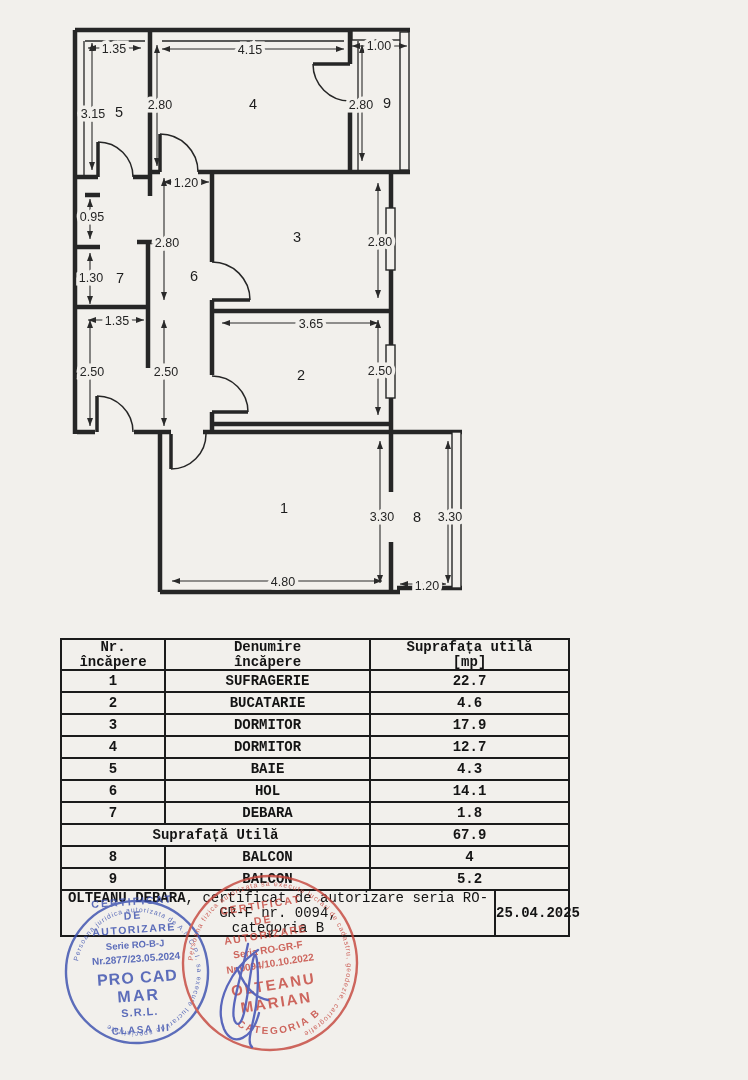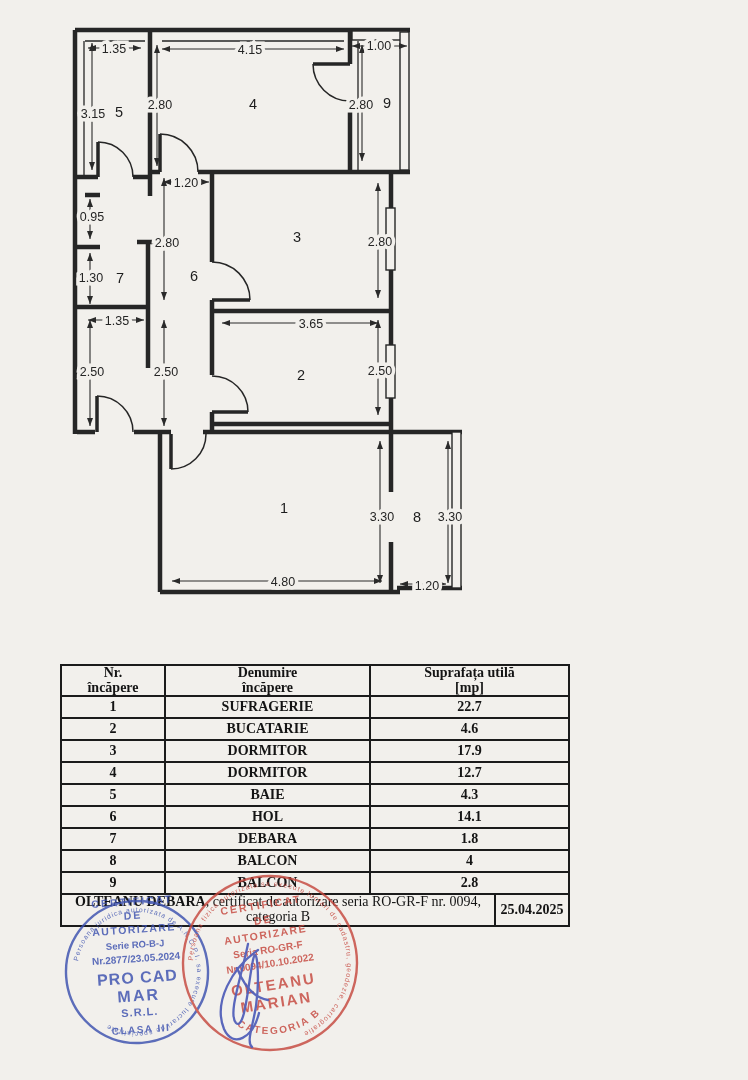--- a/index.html
+++ b/index.html
@@ -11,21 +11,21 @@
   }
   
   .overlay{position:absolute;left:0;top:0;width:748px;height:1080px;pointer-events:none;z-index:3;}
   .plan-text{font-family:"Liberation Sans", sans-serif;font-size:12.5px;fill:#252525;
              paint-order:stroke;stroke:#f2f0ec;stroke-width:7px;text-anchor:middle;}
   .room-text{font-family:"Liberation Sans", sans-serif;font-size:14.5px;fill:#1d1d1d;text-anchor:middle;}
   
   table.areas{
     position:absolute;left:60px;top:638px;width:508px;z-index:1;
     border-collapse:collapse;table-layout:fixed;
-    font-family:Liberation Serif, serif;color:#141414;margin-top:26px;
+    font-family:Liberation Mono, monospace;color:#141414;
   }
   table.areas td{
     border:2px solid #1b1b1b;text-align:center;vertical-align:middle;
     font-weight:bold;font-size:14px;padding:0;height:20px;line-height:1.05;
   }
   td.hdr{height:44px;font-size:14.5px;}
   td.exec-cell{height:46px;font-size:13.5px;}
   td.exec-cell .l1 b{font-size:14px;}
   td.exec-cell .l1 span{font-weight:normal;}
   td.exec-cell .l2{font-weight:normal;}
@@ -90,28 +90,32 @@
       <td>6</td>
       <td>HOL</td>
       <td colspan="2">14.1</td>
     </tr>
     <tr>
       <td>7</td>
       <td>DEBARA</td>
       <td colspan="2">1.8</td>
     </tr>
     <tr>
+      <td colspan="2">Suprafață Utilă</td>
+      <td colspan="2">67.9</td>
+    </tr>
+    <tr>
       <td>8</td>
       <td>BALCON</td>
       <td colspan="2">4</td>
     </tr>
     <tr>
       <td>9</td>
       <td>BALCON</td>
-      <td colspan="2">2.8</td>
+      <td colspan="2">5.2</td>
     </tr>
     <tr>
       <td colspan="3" class="exec-cell">
         <div class="l1"><b>OLTEANU DEBARA</b><span>, certificat de autorizare seria RO-GR-F nr. 0094,</span></div>
         <div class="l2">categoria B</div>
       </td>
       <td class="exec-cell">25.04.2025</td>
     </tr>
   </tbody>
     </table>

